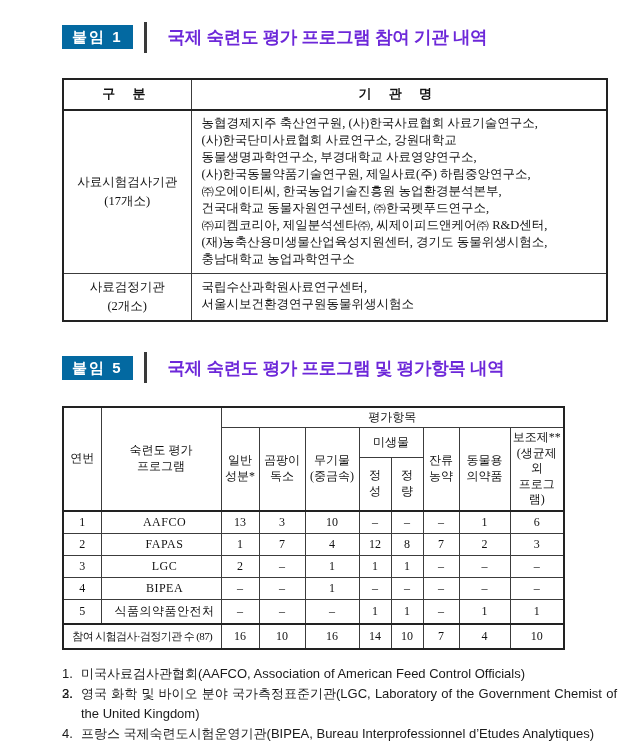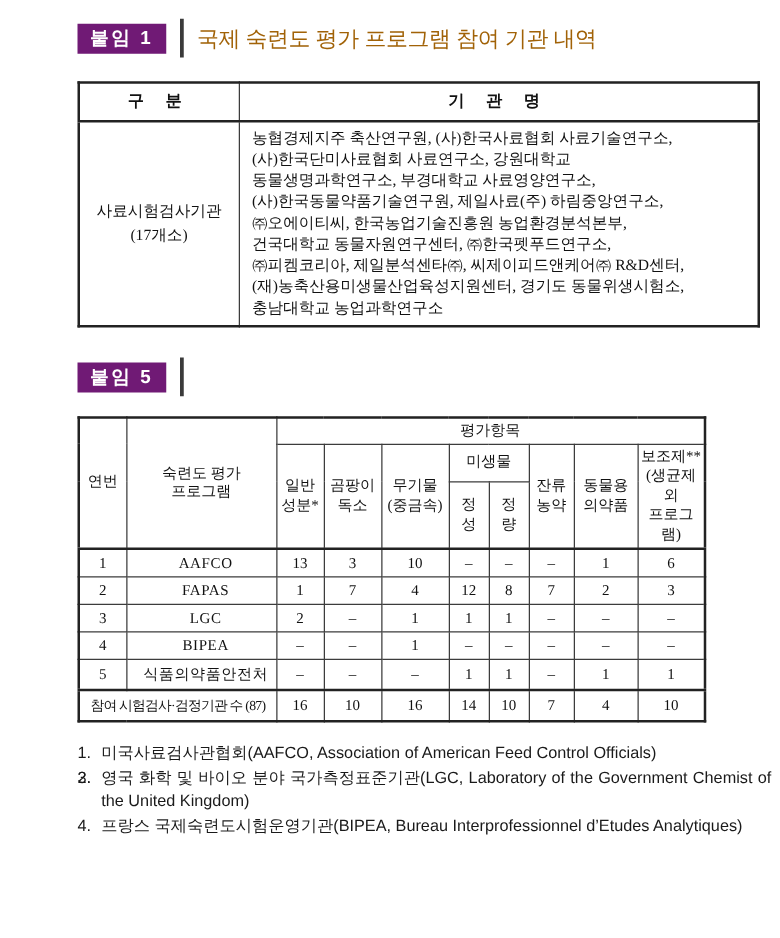--- a/index.html
+++ b/index.html
@@ -9,28 +9,28 @@
     background: #ffffff;
     color: #111;
     font-family: "Liberation Sans", "DejaVu Sans", sans-serif;
     overflow: hidden;
   }
   .content { margin-left: 62px; width: 552px; }
 
   
   .heading { display: flex; align-items: center; margin-top: 15px; }
   .badge {
-    background: #701a75; color: #fff;
+    background: #0369a1; color: #fff;
     font-weight: bold; font-size: 15px; letter-spacing: 2px;
     padding: 4px 10px 5px 10px; line-height: 1;
     flex: 0 0 auto;
   }
   .vbar { width: 3px; height: 31px; background: #3a3a3a; margin: 0 11px; flex: 0 0 auto; }
   .sec-title {
-    margin: 0; font-size: 17.5px; font-weight: normal; color: #a16207;
+    margin: 10px; font-size: 17.5px; font-weight: bold; color: #6d28d9;
     letter-spacing: -0.3px; white-space: nowrap;
   }
 
   
   table { border-collapse: collapse; table-layout: fixed; }
   th, td { border: 1px solid #3c3c3c; }
 
   
   .t1 {
     width: 546px; margin-top: 19px;
@@ -94,28 +94,35 @@
           <td class="inst">농협경제지주 축산연구원, (사)한국사료협회 사료기술연구소,
 (사)한국단미사료협회 사료연구소, 강원대학교
 동물생명과학연구소, 부경대학교 사료영양연구소,
 (사)한국동물약품기술연구원, 제일사료(주)  하림중앙연구소,
 ㈜오에이티씨, 한국농업기술진흥원 농업환경분석본부,
 건국대학교 동물자원연구센터, ㈜한국펫푸드연구소,
 ㈜피켐코리아, 제일분석센타㈜, 씨제이피드앤케어㈜ R&amp;D센터,
 (재)농축산용미생물산업육성지원센터, 경기도 동물위생시험소,
 충남대학교 농업과학연구소</td>
         </tr>
+        <tr>
+          <td class="cat">사료검정기관
+(2개소)</td>
+          <td class="inst">국립수산과학원사료연구센터,
+서울시보건환경연구원동물위생시험소</td>
+        </tr>
       </tbody>
     </table>
   </section>
 
   <section style="margin-top:24px;">
     <div class="heading">
       <span class="badge">붙임 5</span>
       <span class="vbar"></span>
+      <h1 class="sec-title">국제 숙련도 평가 프로그램 및 평가항목 내역</h1>
     </div>
 
     <table class="t2">
       <colgroup>
         <col style="width:38px">
           <col style="width:120px">
           <col style="width:38px">
           <col style="width:46px">
         <col style="width:54px">
           <col style="width:32px">

